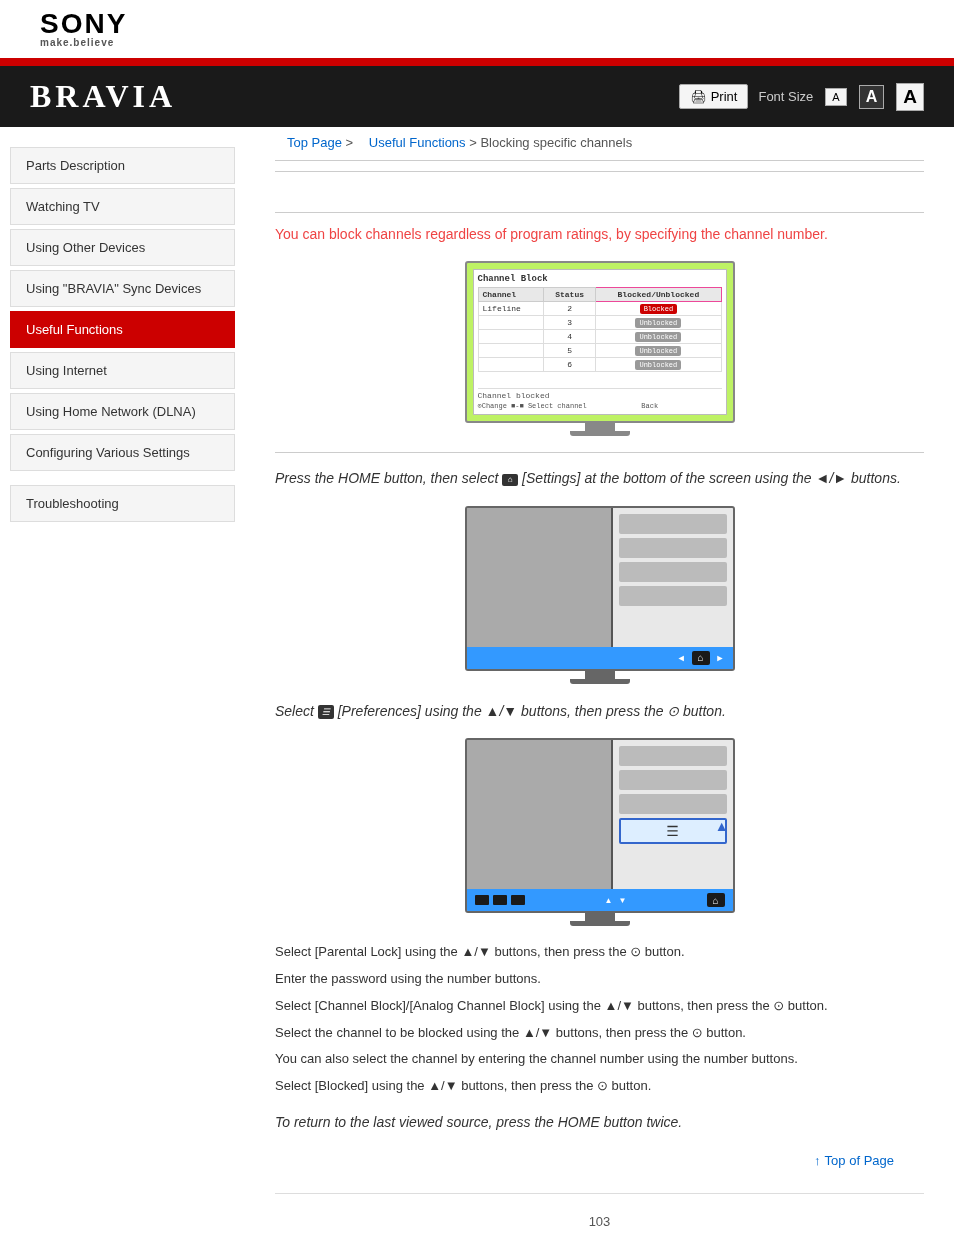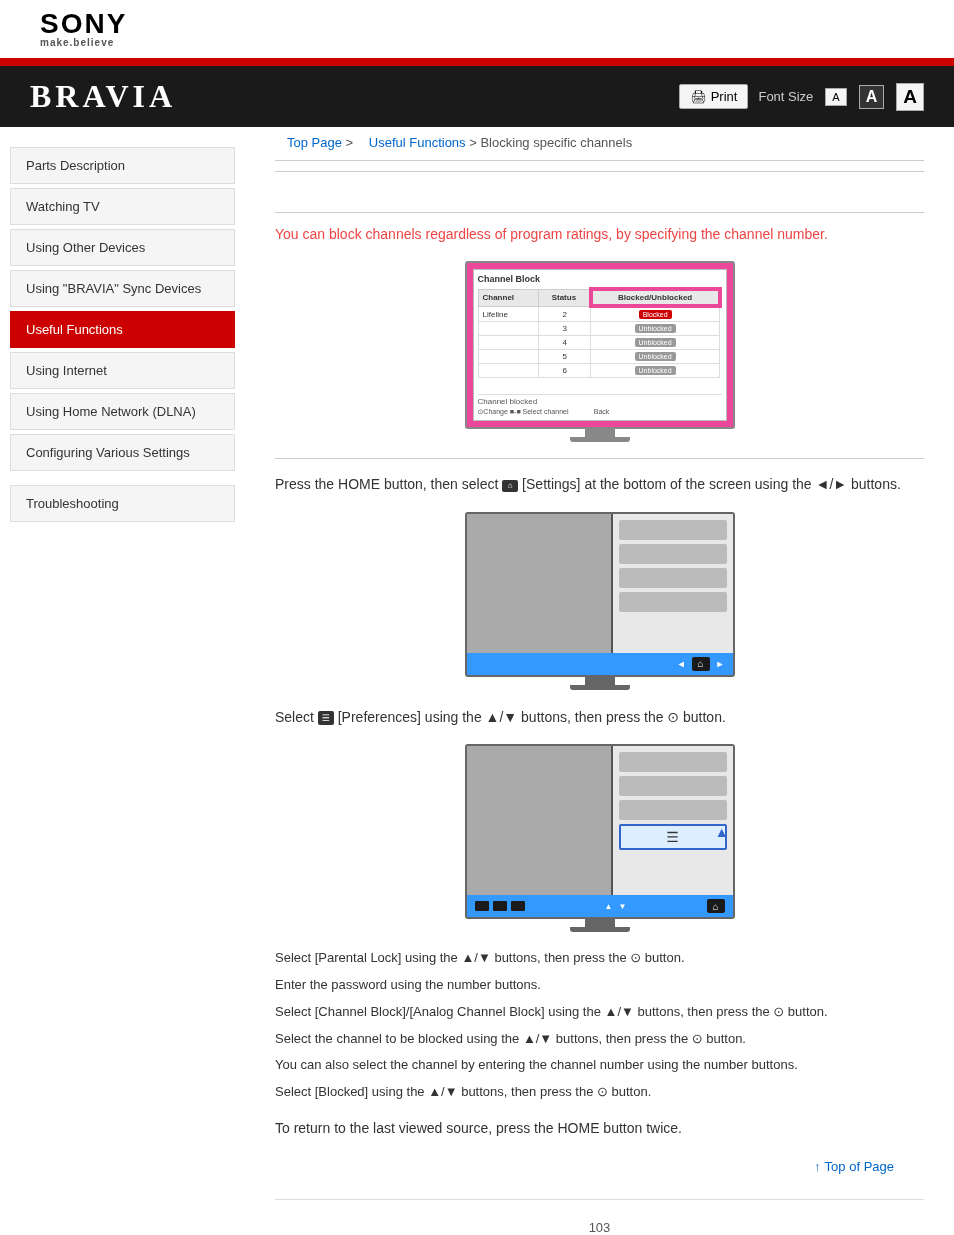--- a/index.html
+++ b/index.html
@@ -35,21 +35,21 @@
     
     .content { flex: 1; padding: 0 30px 30px 30px; }
 
     
     .breadcrumb { padding: 8px 0 10px 0; font-size: 13px; color: #0066cc; border-bottom: 1px solid #ccc; margin-bottom: 10px; }
     .breadcrumb a { color: #0066cc; text-decoration: none; margin-left: 12px; }
     .breadcrumb span { color: #555; }
 
     
     .intro-text { font-size: 14px; color: #ef4444; margin-bottom: 16px; line-height: 1.6; }
-    .step-text { font-size: 14px; color: #333; margin: 14px 0 10px 0; line-height: 1.6; }
+    .step-text { font-size: 14px; color: #333; margin: 14px 0 10px 0; line-height: 1.6; font-style: italic; }
     .step-text-small { font-size: 13px; color: #333; margin: 6px 0; line-height: 1.6; }
 
     
     .tv-screen-container { display: flex; justify-content: center; margin: 16px 0; }
 
     
     .bottom-steps { margin-top: 10px; }
 
     
     .page-footer { text-align: center; padding: 20px; font-size: 13px; color: #555; border-top: 1px solid #ddd; margin-top: 20px; }
@@ -131,29 +131,29 @@
     </div>
 
     <hr class="section-hr">
     <div style="height:20px"></div>
     <hr class="section-hr">
 
     <p class="intro-text">You can block channels regardless of program ratings, by specifying the channel number.</p>
 
     <div class="tv-screen-container">
       <div>
-        <div style="background:#ec4899; border:2px solid #888; border-radius:3px; padding:6px; width:270px;">
+        <div style="background:#bef264; border:2px solid #888; border-radius:3px; padding:6px; width:270px;font-family:Liberation Mono, monospace;">
           <div style="background:#fff; padding:4px; font-size:8px; border:1px solid #bbb;">
             <div style="font-weight:bold; font-size:9px; margin-bottom:3px; color:#333;">Channel Block</div>
             <table style="width:100%; border-collapse:collapse; font-size:8px;">
               <tbody>
                   <tr style="background:#e8e8e8;">
                 <th style="padding:2px 4px; text-align:left; border:1px solid #ccc;">Channel</th>
                 <th style="padding:2px 4px; border:1px solid #ccc;">Status</th>
-                <th style="padding:2px 4px; border:4px solid #ec4899;">Blocked/Unblocked</th>
+                <th style="padding:2px 4px; border:1px solid #ec4899;">Blocked/Unblocked</th>
               </tr>
               <tr>
                 <td style="padding:2px 4px; border:1px solid #ddd; font-size:8px;">Lifeline</td>
                 <td style="padding:2px 4px; border:1px solid #ddd; text-align:center;">2</td>
                 <td style="padding:2px 4px; border:1px solid #ddd; text-align:center;"><span style="background:#cc0000;color:#fff;padding:1px 4px;border-radius:2px;font-size:7px;">Blocked</span></td>
               </tr>
               <tr>
                 <td style="padding:2px 4px; border:1px solid #ddd;"></td>
                 <td style="padding:2px 4px; border:1px solid #ddd; text-align:center;">3</td>
                 <td style="padding:2px 4px; border:1px solid #ddd; text-align:center;"><span style="background:#999;color:#fff;padding:1px 4px;border-radius:2px;font-size:7px;">Unblocked</span></td>

